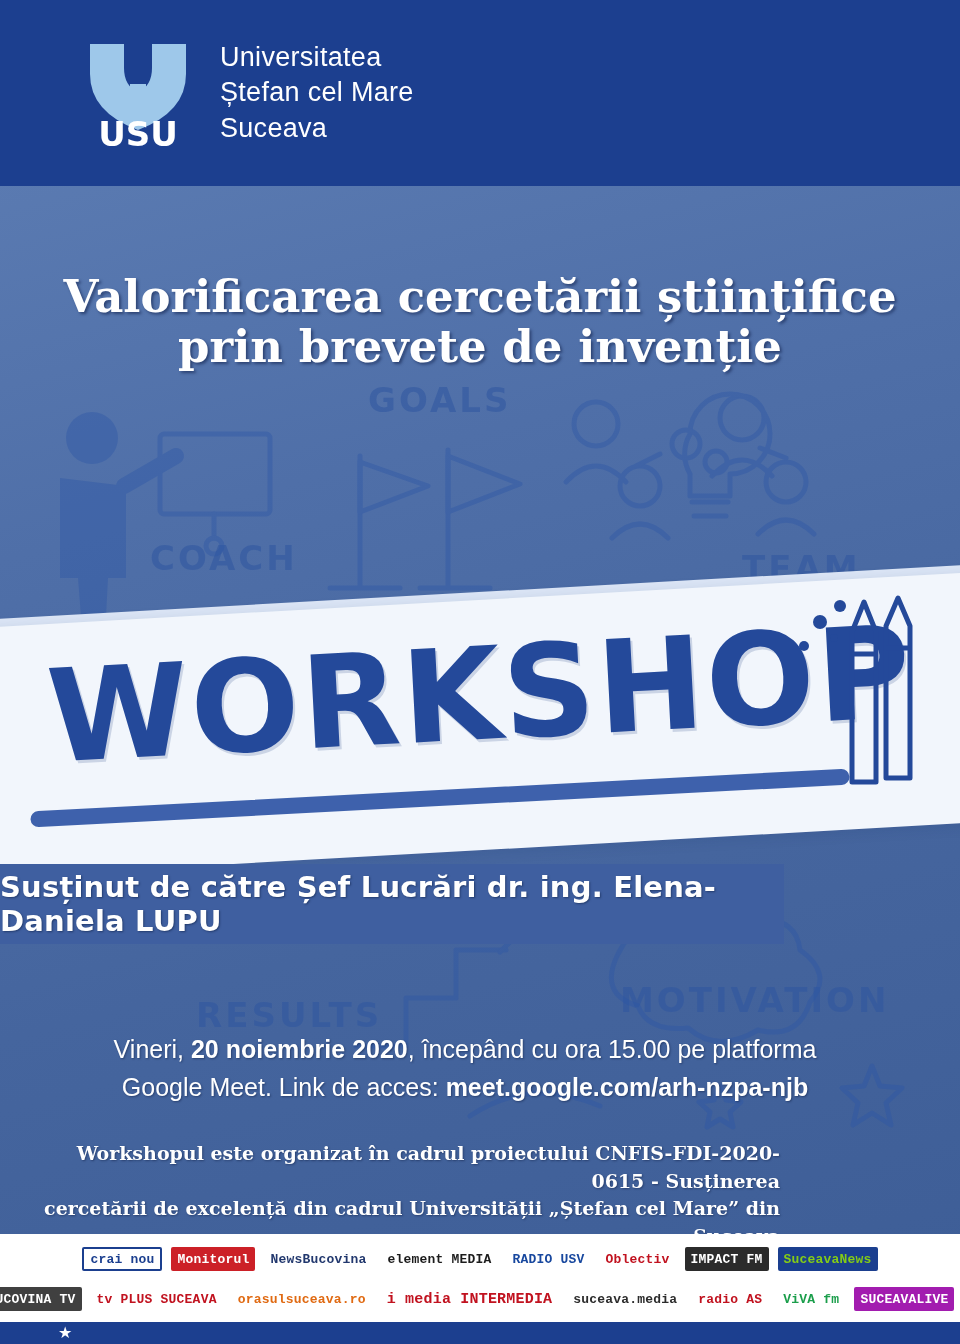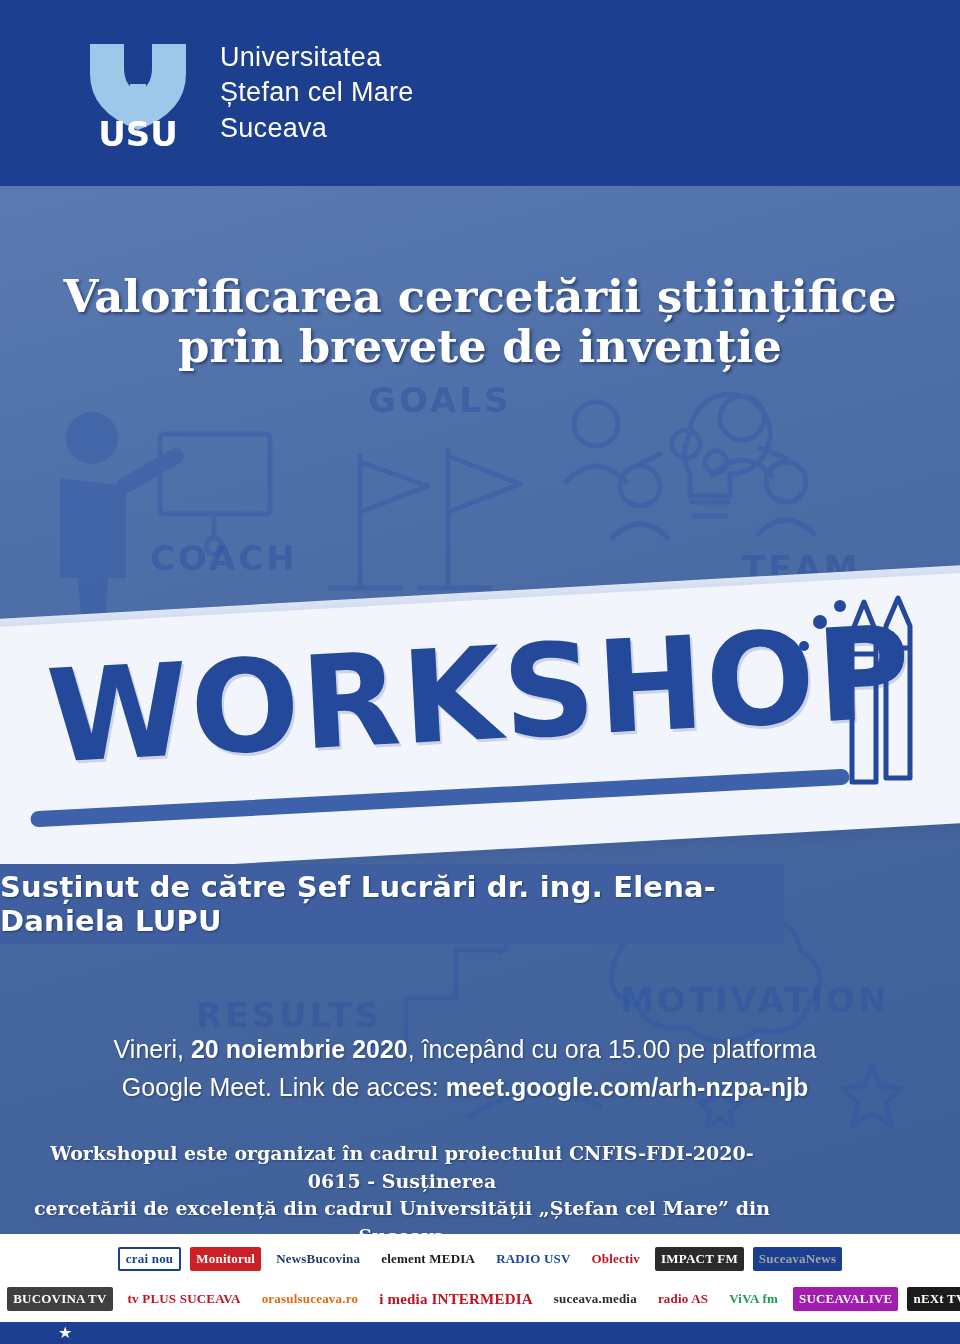--- a/index.html
+++ b/index.html
@@ -133,21 +133,21 @@
   }
   .details-line {
     font-size: 25px;
     line-height: 1.52;
     text-shadow: 1px 1px 2px rgba(10,25,60,.45);
   }
   .details-line b { font-weight: bold; }
 
   .project {
     position: absolute; left: 0; top: 1140px; width: 804px;
-    text-align: center; z-index: 5;
+    text-align: right; z-index: 5;
     color: #ffffff;
     font-family: "DejaVu Serif", serif;
     font-weight: bold;
     font-size: 19px;
     line-height: 1.45;
     padding: 0 24px;
     text-shadow: 1px 1px 2px rgba(10,25,60,.45);
   }
 
   
@@ -163,21 +163,21 @@
     display: flex; align-items: center; justify-content: center;
     gap: 9px; height: 36px;
   }
   .sp {
     font-size: 13px;
     font-weight: bold;
     white-space: nowrap;
     display: flex; align-items: center; justify-content: center;
     height: 24px; padding: 2px 6px;
     letter-spacing: .2px;
-    font-family: Liberation Serif, serif;
+    font-family: Liberation Mono, monospace;
   }
   .sp-box { color: #fff; border-radius: 2px; }
 
   .footer-bar {
     position: absolute; left: 0; bottom: 0;
     width: 960px; height: 22px;
     background: #1c3f8f; z-index: 7;
   }
   .footer-star {
     position: absolute; left: 58px; bottom: 2px;
@@ -303,21 +303,21 @@
 
   <div class="sponsors">
     <div class="sponsor-row">
       <div class="sp sp-box" style="background:#ffffff;color:#1b3f8f;border:2px solid #1b3f8f;">crai nou</div>
       <div class="sp sp-box" style="background:#cc2027;color:#ffffff;">Monitorul</div>
       <div class="sp" style="color:#22386e;">NewsBucovina</div>
       <div class="sp" style="color:#1c1c1c;">element MEDIA</div>
       <div class="sp" style="color:#17479e;">RADIO USV</div>
       <div class="sp" style="color:#c1121f;">Oblectiv</div>
       <div class="sp sp-box" style="background:#2b2b2b;color:#ffffff;">IMPACT FM</div>
-      <div class="sp sp-box" style="background:#1b3f8f;color:#a3a3a3;">SuceavaNews</div>
+      <div class="sp sp-box" style="background:#1b3f8f;color:#84cc16;">SuceavaNews</div>
     </div>
     <div class="sponsor-row">
       <div class="sp" style="color:#c1121f;">zile &amp; nopti</div>
       <div class="sp sp-box" style="background:#404040;color:#ffffff;">BUCOVINA TV</div>
       <div class="sp" style="color:#c1121f;">tv PLUS SUCEAVA</div>
       <div class="sp" style="color:#e06a12;">orasulsuceava.ro</div>
       <div class="sp" style="color:#c1121f;font-size:15px;">i media INTERMEDIA</div>
       <div class="sp" style="color:#2c2c2c;">suceava.media</div>
       <div class="sp" style="color:#c1121f;">radio AS</div>
       <div class="sp" style="color:#1b9e4b;">ViVA fm</div>

